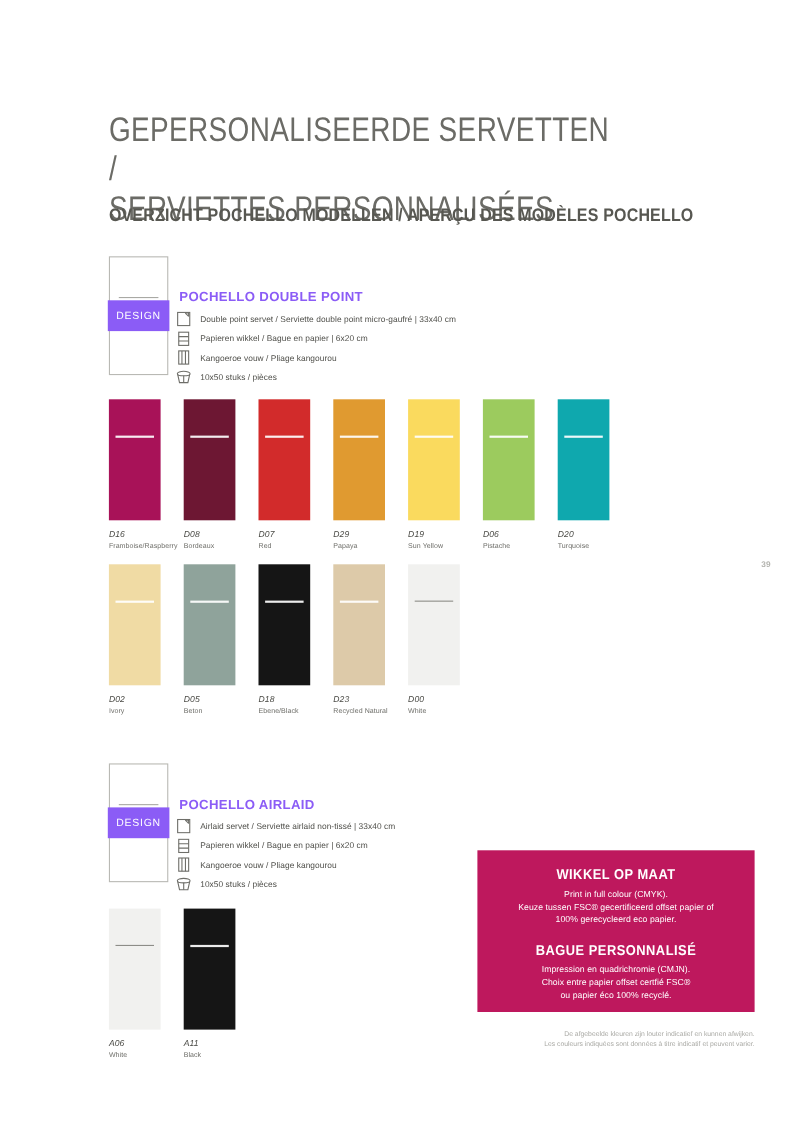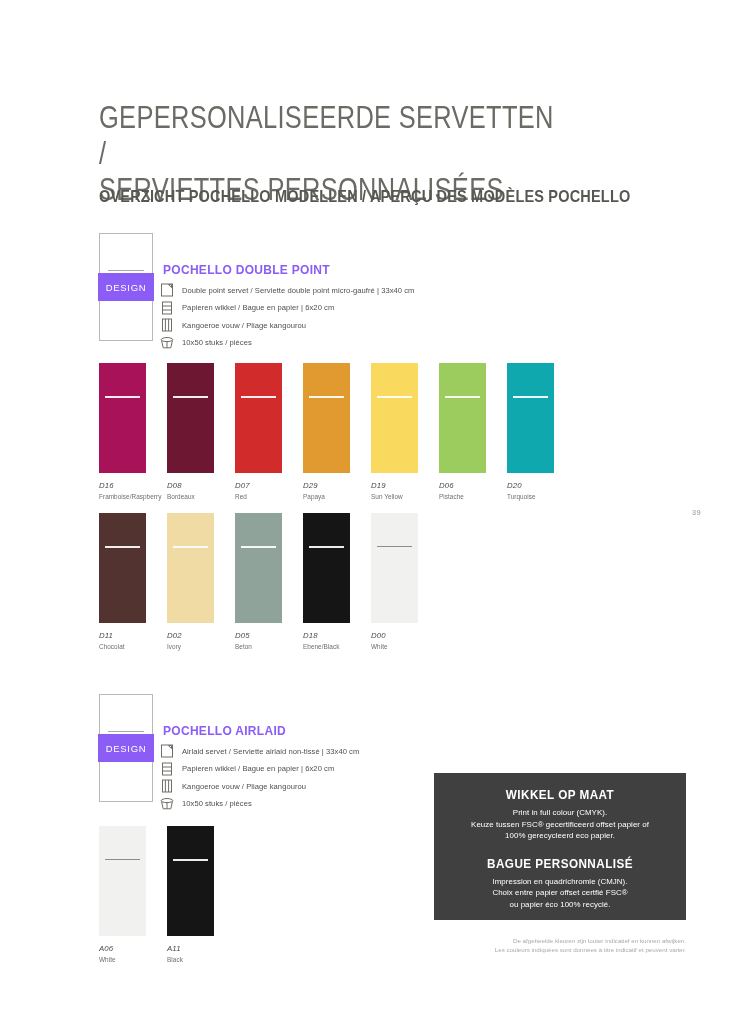--- a/index.html
+++ b/index.html
@@ -53,21 +53,21 @@
   .swatch-row{position:absolute;left:99px;display:flex;}
   .sw{width:68px;position:relative;}
   .sw .chip{width:47px;height:110px;position:relative;}
   .sw .chip .line{position:absolute;left:6px;right:6px;top:33px;height:2px;background:#ffffff;opacity:.92;}
   .sw .chip.light .line{background:#8d8d88;height:1px;opacity:1;}
   .sw .code{margin-top:8px;font-size:7.8px;color:#4a4a45;letter-spacing:.1px;white-space:nowrap;font-style:italic;}
   .sw .nm{margin-top:3px;font-size:6.4px;color:#6e6e69;letter-spacing:.05px;white-space:nowrap;}
 
   
   .callout{position:absolute;left:434px;top:773px;width:252px;height:147px;
-           background:#404040;color:#ffffff;text-align:center;box-sizing:border-box;padding-top:14px;}
+           background:#be185d;color:#ffffff;text-align:center;box-sizing:border-box;padding-top:14px;}
   .callout h3{
     margin:0;font-family:"Liberation Sans Narrow","Liberation Sans",sans-serif;
     font-size:13px;font-weight:700;letter-spacing:.5px;transform:scaleX(.9);
   }
   .callout p{margin:5px 0 0;font-size:7.9px;line-height:11.5px;letter-spacing:.05px;white-space:pre-line;}
   .callout .gap{height:14px;}
 
   
   .disclaimer{position:absolute;left:420px;top:936px;width:266px;text-align:right;
               font-size:6.2px;line-height:9px;color:#a9a9a4;white-space:pre-line;}
@@ -183,46 +183,46 @@
         <div class="sw">
           <div class="chip" style="background: rgb(15, 168, 174);">
             <div class="line"></div>
           </div>
           <div class="code">D20</div>
           <div class="nm">Turquoise</div>
         </div>
       </div>
       <div class="swatch-row" style="top: 513px;">
         <div class="sw">
-          <div class="chip" style="background: rgb(82, 51, 48);">
-            <div class="line"></div>
-          </div>
-          <div class="code">D11</div>
-          <div class="nm">Chocolat</div>
-        </div>
-        <div class="sw">
           <div class="chip" style="background: rgb(240, 219, 164);">
             <div class="line"></div>
           </div>
           <div class="code">D02</div>
           <div class="nm">Ivory</div>
         </div>
         <div class="sw">
           <div class="chip" style="background: rgb(143, 163, 155);">
             <div class="line"></div>
           </div>
           <div class="code">D05</div>
           <div class="nm">Beton</div>
         </div>
         <div class="sw">
           <div class="chip" style="background: rgb(21, 21, 21);">
             <div class="line"></div>
           </div>
           <div class="code">D18</div>
           <div class="nm">Ebene/Black</div>
+        </div>
+        <div class="sw">
+          <div class="chip" style="background: rgb(221, 202, 169);">
+            <div class="line"></div>
+          </div>
+          <div class="code">D23</div>
+          <div class="nm">Recycled Natural</div>
         </div>
         <div class="sw">
           <div class="chip light" style="background: rgb(241, 241, 239); border: 0px;">
             <div class="line"></div>
           </div>
           <div class="code">D00</div>
           <div class="nm">White</div>
         </div>
       </div>
       <div class="product" style="top: 694px; width: 560px; height: 110px;">

